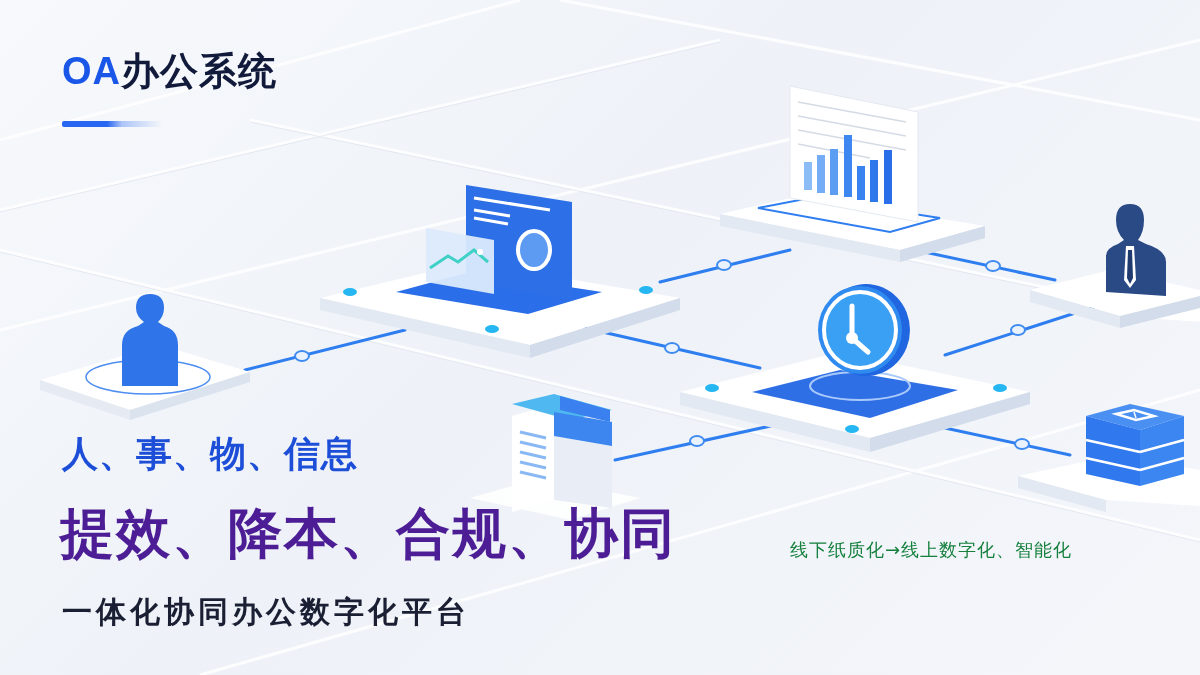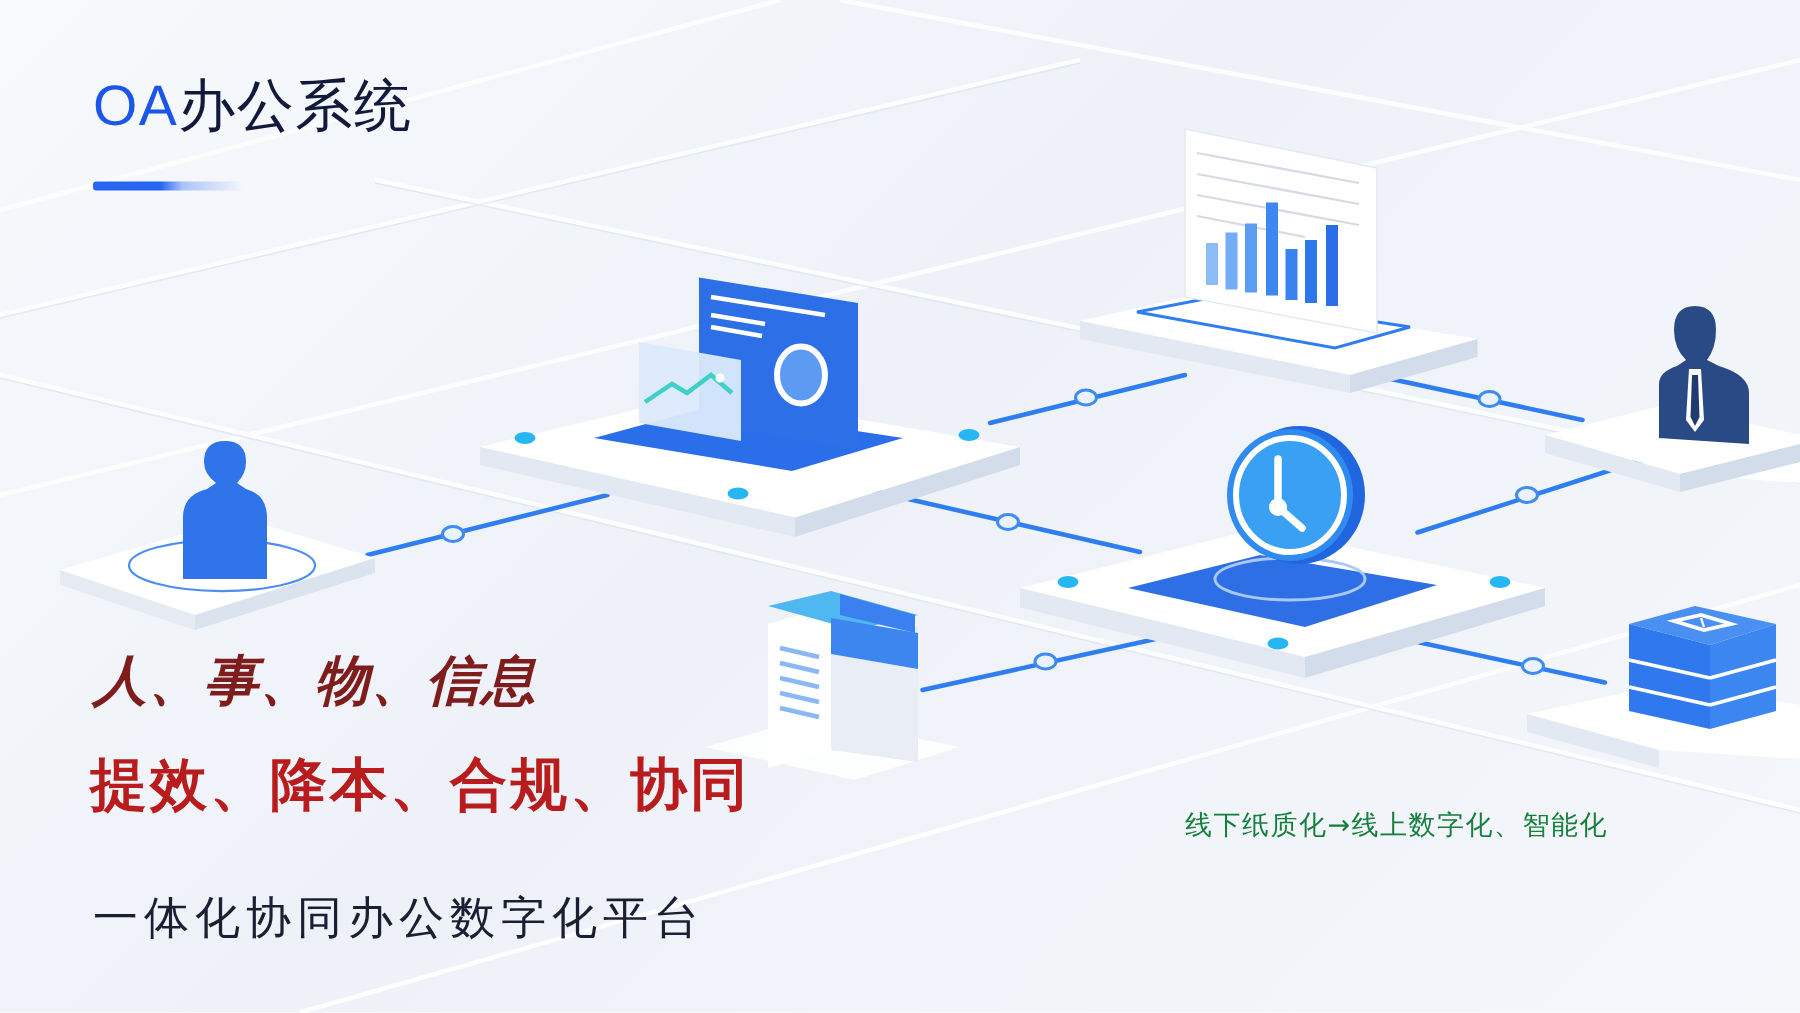--- a/index.html
+++ b/index.html
@@ -7,41 +7,41 @@
   body {
     position: relative;
     background: linear-gradient(135deg, #f7f9fc 0%, #eef2f8 45%, #f4f6fa 100%);
     font-family: "DejaVu Sans", "Liberation Sans", sans-serif;
   }
   .scene { position: absolute; inset: 0; }
 
   
   .title {
     position: absolute; left: 62px; top: 52px;
-    font-size: 38px; font-weight: 400; letter-spacing: 1px; line-height: 1;
+    font-size: 38px; font-weight: 700; letter-spacing: 1px; line-height: 1;
     font-family: "Liberation Sans", "DejaVu Sans", sans-serif;
   }
   .title .oa { color: #1a56e8; }
   .title .rest { color: #111a3a; }
   .title-underline {
     position: absolute; left: 62px; top: 121px; width: 100px; height: 6px;
     background: linear-gradient(90deg, #2766f0 0%, #2766f0 45%, rgba(39,102,240,0.35) 60%, rgba(39,102,240,0) 100%);
     border-radius: 2px;
   }
   .tag-line {
     position: absolute; left: 62px; top: 430px;
-    font-size: 36px; font-weight: 700; color: #7f1d1d; letter-spacing: 1px; font-style: italic;
+    font-size: 36px; font-weight: 700; color: #1d4ed8; letter-spacing: 1px;
   }
   .headline {
     position: absolute; left: 60px; top: 498px;
-    font-size: 38px; font-weight: 900; color: #b91c1c; letter-spacing: 2px; text-align: right;
+    font-size: 54px; font-weight: 900; color: #4c1d95; letter-spacing: 2px; text-align: right;
   }
   .subtitle {
     position: absolute; left: 62px; top: 592px;
-    font-size: 30px; font-weight: 400; color: #1a1f33; letter-spacing: 4px;
+    font-size: 30px; font-weight: 700; color: #1a1f33; letter-spacing: 4px;
   }
   .side-note {
     position: absolute; left: 790px; top: 538px;
     font-size: 18px; color: #15803d; letter-spacing: 1px;
   }
 </style>
 </head>
 <body>
 
 <div class="scene">

